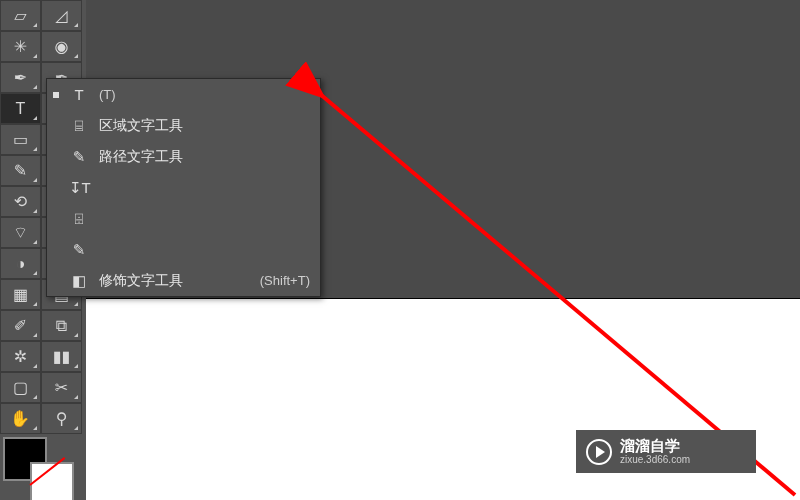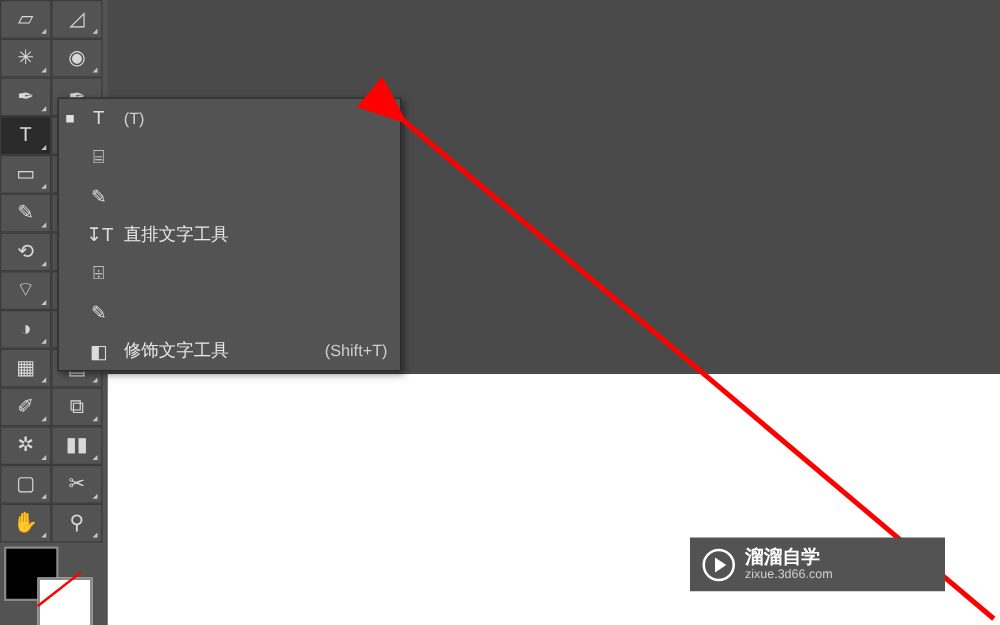--- a/index.html
+++ b/index.html
@@ -127,21 +127,21 @@
   left: -2px; right: -2px; top: 50%; bottom: -2px;
   height: 2px;
   background: red;
   transform: rotate(-38deg);
   transform-origin: left center;
 }
 .watermark {
   position: absolute;
   right: 44px;
   bottom: 27px;
-  width: 204px; height: 43px;
+  width: 180px; height: 43px;
   background: #535353;
   display: flex;
   align-items: center;
   padding: 0 10px;
   color: #fff;
   gap: 8px;
 }
 .wm-logo {
   width: 26px; height: 26px;
   border: 2px solid #fff;
@@ -301,31 +301,32 @@
 
 <div class="flyout">
   <div class="fly-row">
     <span class="fly-dot on"></span>
     <span class="fly-ico">T</span>
     <span class="fly-short">(T)</span>
   </div>
   <div class="fly-row">
     <span class="fly-dot"></span>
     <span class="fly-ico">⌸</span>
+    <span class="fly-label">区域文字工具</span>
     <span class="fly-short"></span>
   </div>
   <div class="fly-row">
     <span class="fly-dot"></span>
     <span class="fly-ico">✎</span>
+    <span class="fly-label">路径文字工具</span>
     <span class="fly-short"></span>
   </div>
   <div class="fly-row">
     <span class="fly-dot"></span>
     <span class="fly-ico">↧T</span>
-    <span class="fly-label">直排文字工具</span>
     <span class="fly-short"></span>
   </div>
   <div class="fly-row">
     <span class="fly-dot"></span>
     <span class="fly-ico">⌹</span>
     <span class="fly-short"></span>
   </div>
   <div class="fly-row">
     <span class="fly-dot"></span>
     <span class="fly-ico">✎</span>

